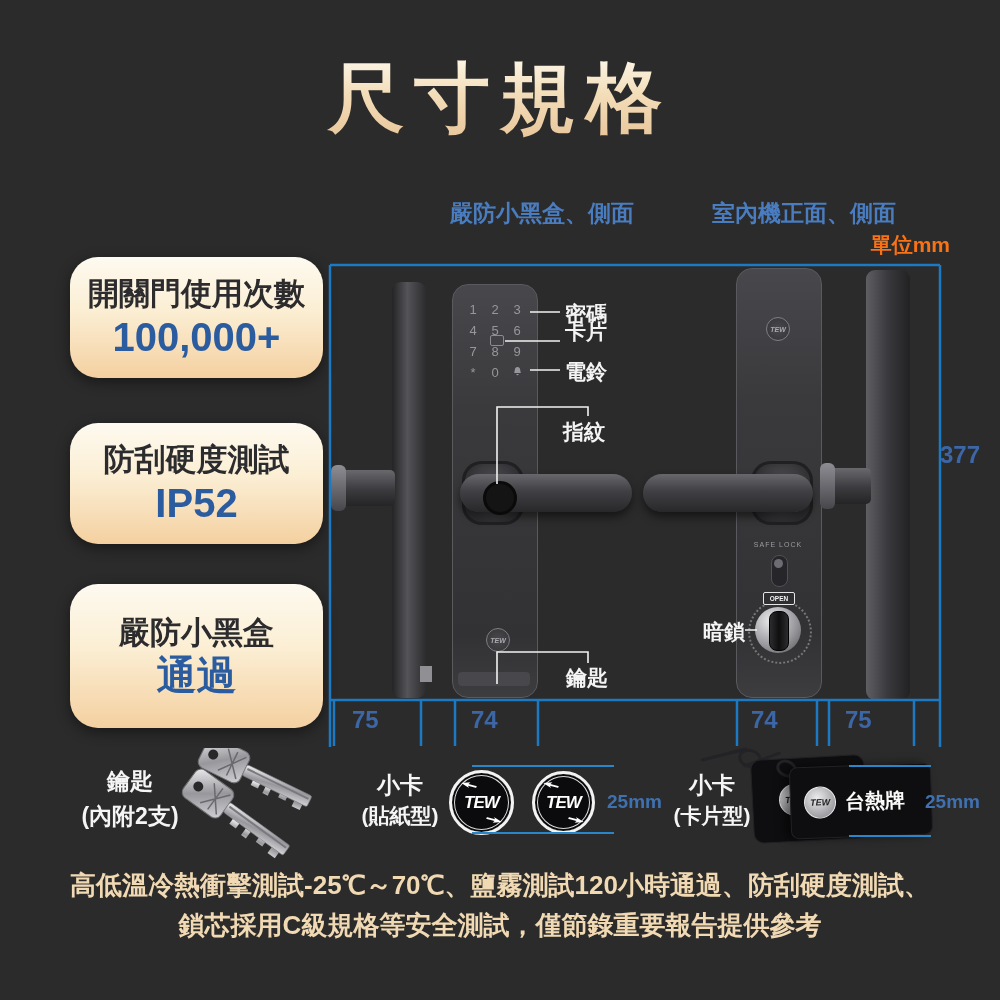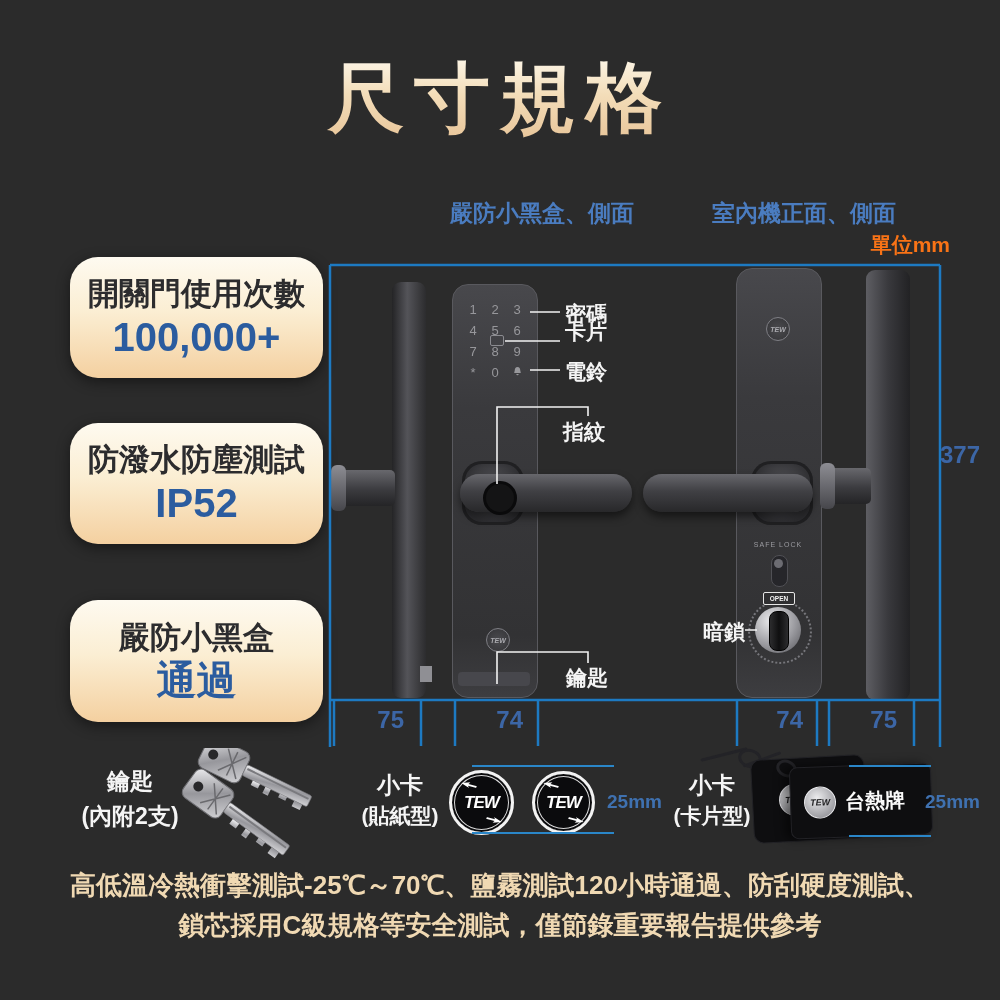--- a/index.html
+++ b/index.html
@@ -10,21 +10,21 @@
   .title{position:absolute;top:48px;left:0;width:1000px;text-align:center;margin:0;
     font-size:76px;font-weight:900;letter-spacing:10px;color:#f2ddb6;}
   @supports (-webkit-background-clip:text){
     .title{background:linear-gradient(180deg,#fcf5e6 10%,#f3ddb9 45%,#e7c396 95%);
       -webkit-background-clip:text;background-clip:text;color:transparent;}
   }
   
   .view-label{position:absolute;font-size:23px;font-weight:bold;color:#4a7cc0;}
   .unit-label{position:absolute;left:858px;top:231px;width:92px;text-align:right;
     font-size:21px;font-weight:bold;color:#f97316;}
-  .dim-num{position:absolute;font-size:24px;font-weight:bold;color:#3c66a6;text-align:right;width:52px;}
+  .dim-num{position:absolute;font-size:24px;font-weight:bold;color:#3c66a6;text-align:left;width:52px;}
   .dim-mm{position:absolute;font-size:19px;font-weight:bold;color:#3f71b0;}
   
   .feature-box{position:absolute;left:70px;width:253px;border-radius:28px;
     background:linear-gradient(180deg,#fefaf0 0%,#fbeed3 45%,#f4d0a0 100%);
     display:flex;flex-direction:column;align-items:center;justify-content:center;
     box-shadow:0 4px 14px rgba(0,0,0,.45);}
   .feature-box .l1{font-size:31px;font-weight:bold;color:#2c2c2e;line-height:1.25;}
   .feature-box .l2{font-size:40px;font-weight:900;color:#2b5c9f;line-height:1.15;}
   
   .front-body{position:absolute;border-radius:16px;border:1px solid #59595e;
@@ -70,24 +70,24 @@
 
   <div class="view-label" style="left:450px;top:198px;">嚴防小黑盒、側面</div>
   <div class="view-label" style="left:712px;top:198px;">室內機正面、側面</div>
   <div class="unit-label">單位mm</div>
 
   <div class="feature-box" style="top:257px;height:121px;">
     <div class="l1">開關門使用次數</div>
     <div class="l2">100,000+</div>
   </div>
   <div class="feature-box" style="top:423px;height:121px;">
-    <div class="l1">防潑水防塵測試</div>
+    <div class="l1">防刮硬度測試</div>
     <div class="l2">IP52</div>
   </div>
-  <div class="feature-box" style="top:600px;height:122px;">
+  <div class="feature-box" style="top:584px;height:144px;">
     <div class="l1">嚴防小黑盒</div>
     <div class="l2">通過</div>
   </div>
 
   <div class="side-slab" style="left:392px;top:282px;width:34px;height:416px;background:linear-gradient(90deg,#242426,#545459 45%,#2c2c2e);"></div>
   <div class="abs" style="left:337px;top:470px;width:58px;height:36px;border-radius:5px;background:linear-gradient(180deg,#68686d,#3b3b3f 55%,#242426);"></div>
   <div class="abs" style="left:331px;top:465px;width:15px;height:46px;border-radius:6px;background:linear-gradient(180deg,#8d8d93,#46464b);"></div>
   <div class="abs" style="left:420px;top:666px;width:12px;height:16px;background:#8f8f94;"></div>
 
   <div class="front-body" style="left:452px;top:284px;width:84px;height:412px;"></div>

